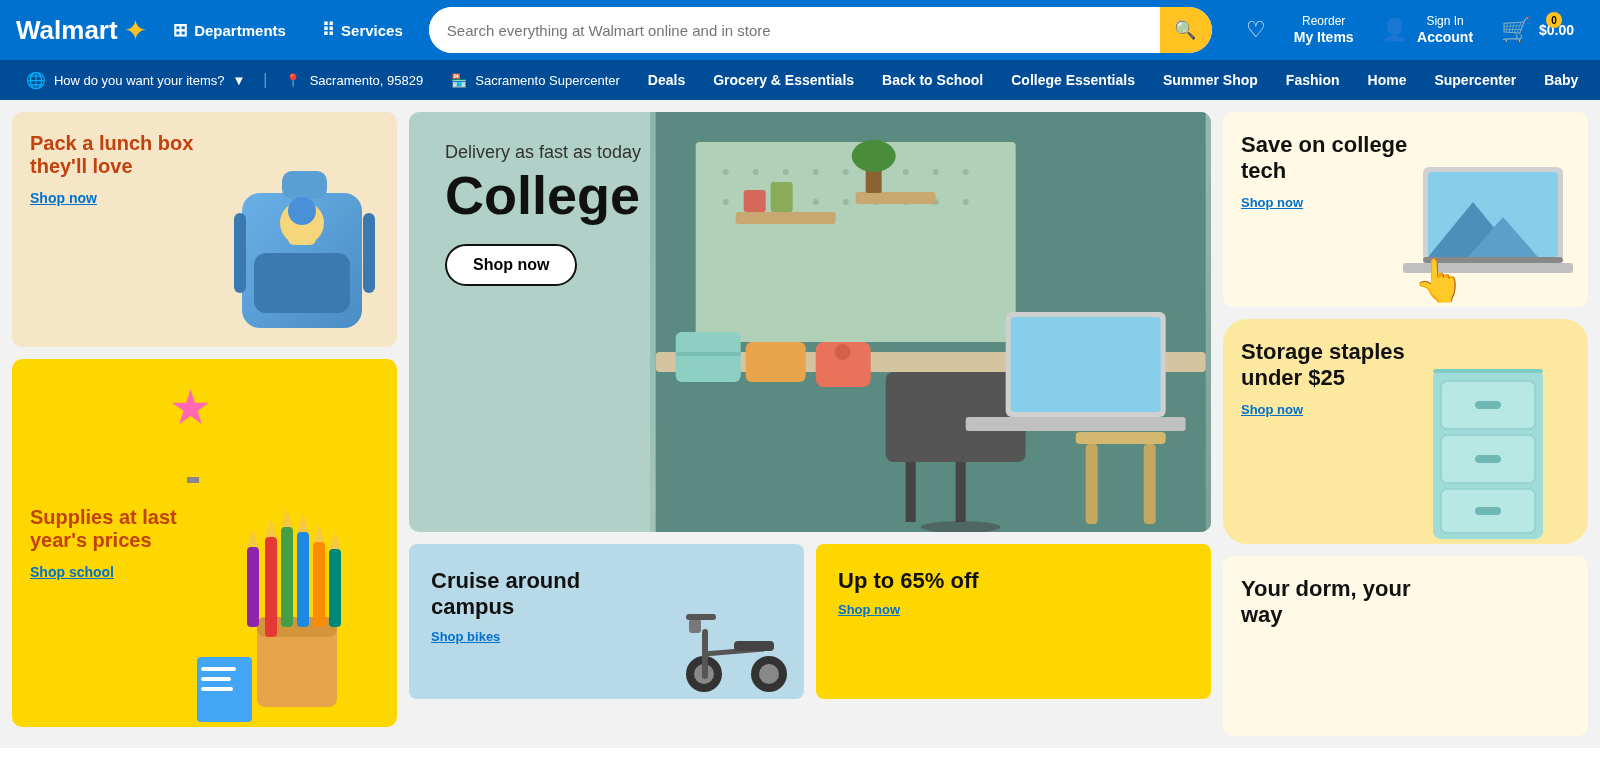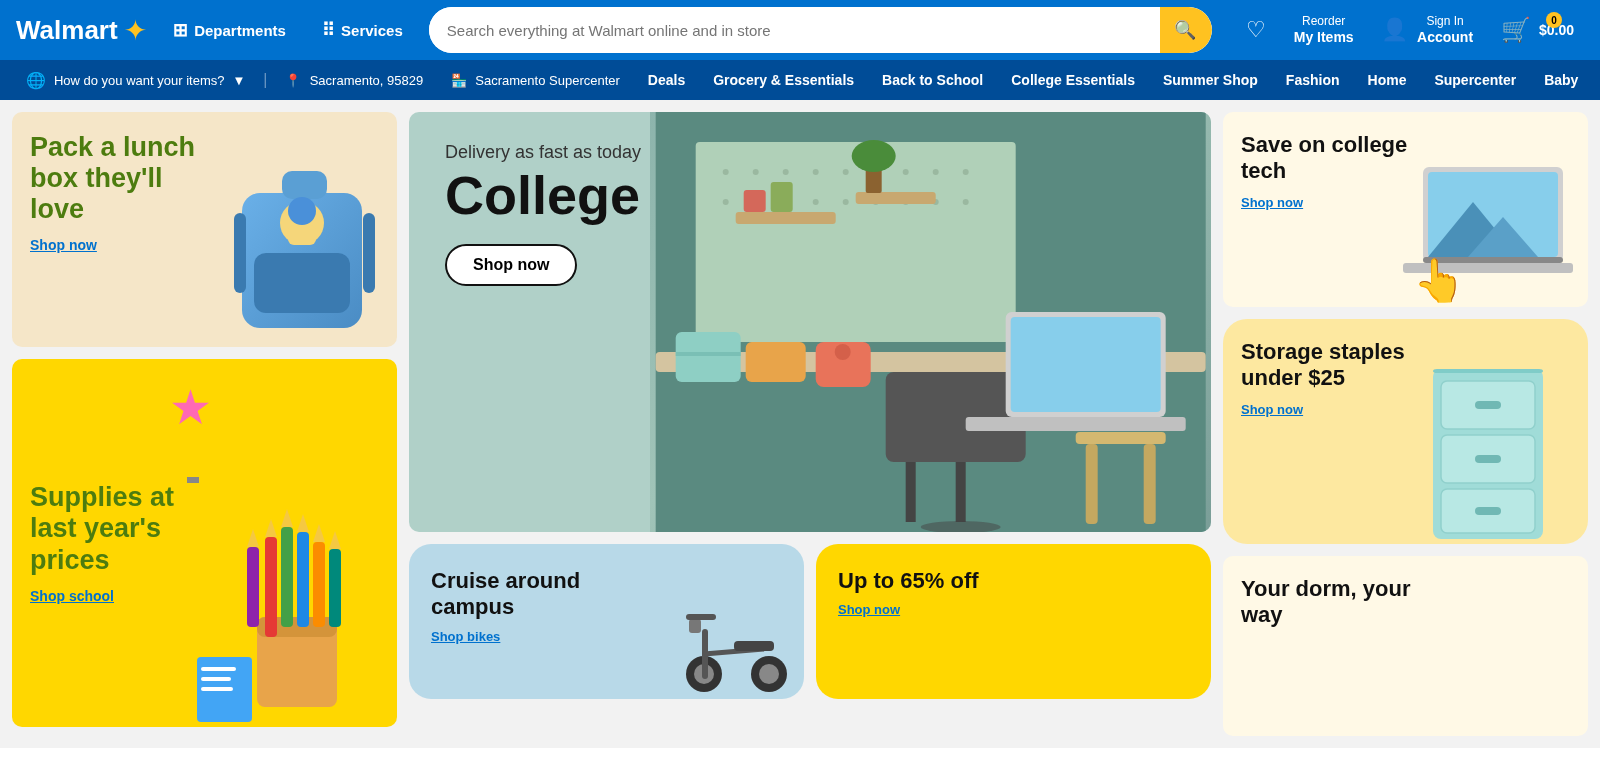--- a/index.html
+++ b/index.html
@@ -184,23 +184,23 @@
       position: relative;
       height: 235px;
       display: flex;
       flex-direction: column;
       justify-content: flex-start;
       padding: 20px 18px;
     }
     .promo-card-1 { background: #f5e6c8; }
     .promo-card-2 { background: #ffd700; height: 368px; justify-content: center; }
     .promo-card-title {
-      font-size: 27px;
+      font-size: 20px;
       font-weight: 800;
-      color: #4d7c0f;
+      color: #c2410c;
       line-height: 1.15;
       max-width: 55%;
     }
     .promo-card-link {
       color: #0071ce;
       font-size: 14px;
       font-weight: 600;
       text-decoration: underline;
       cursor: pointer;
       margin-top: 12px;
@@ -284,21 +284,21 @@
       justify-content: center;
       overflow: hidden;
     }
 
     .bottom-cards {
       display: grid;
       grid-template-columns: 1fr 1fr;
       gap: 12px;
     }
     .bottom-card {
-      border-radius: 22px;
+      border-radius: 8px;
       overflow: hidden;
       height: 155px;
       position: relative;
       padding: 24px 22px;
       display: flex;
       flex-direction: column;
       justify-content: flex-start;
     }
     .bottom-card-1 { background: #b8d9e8; }
     .bottom-card-2 { background: #ffd700; }

